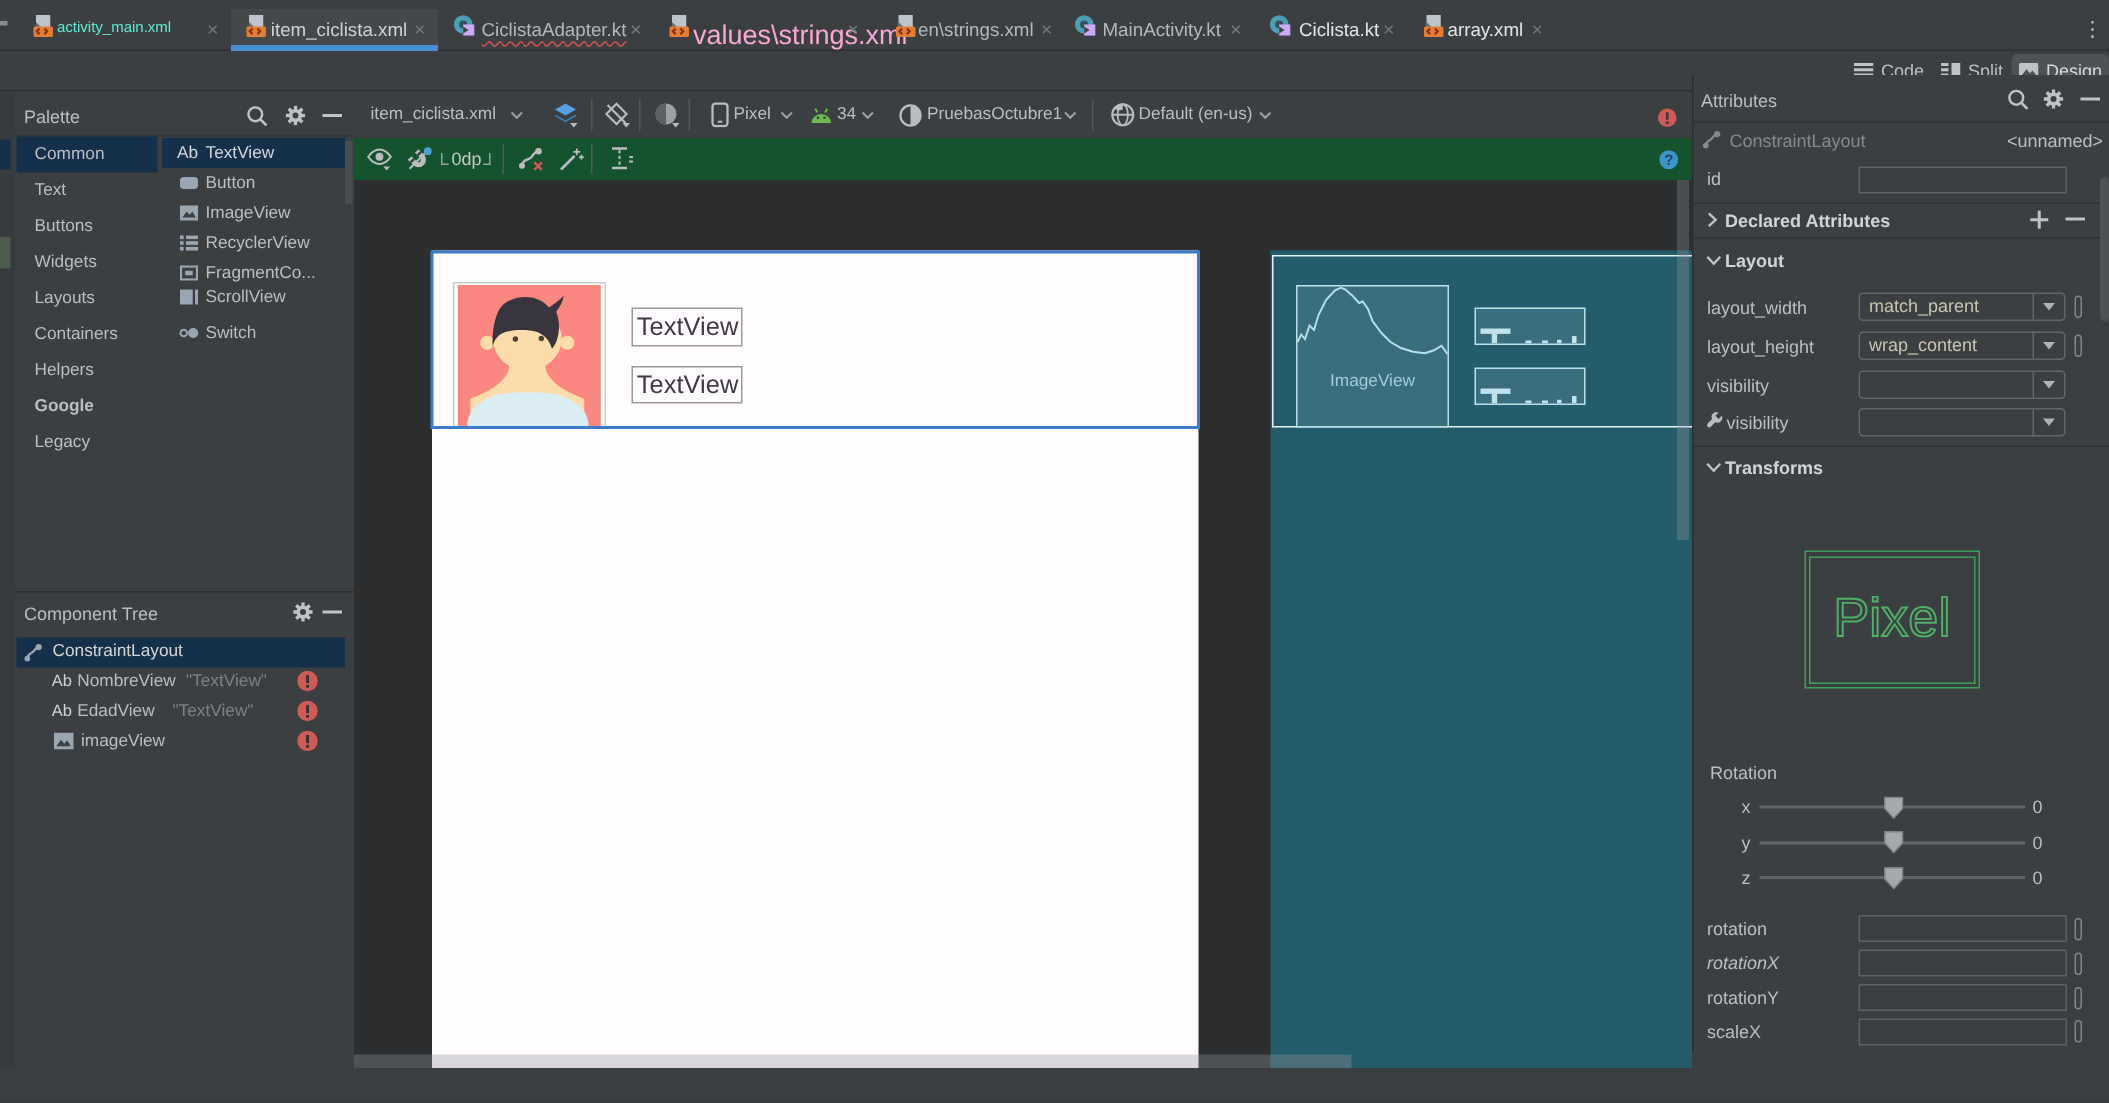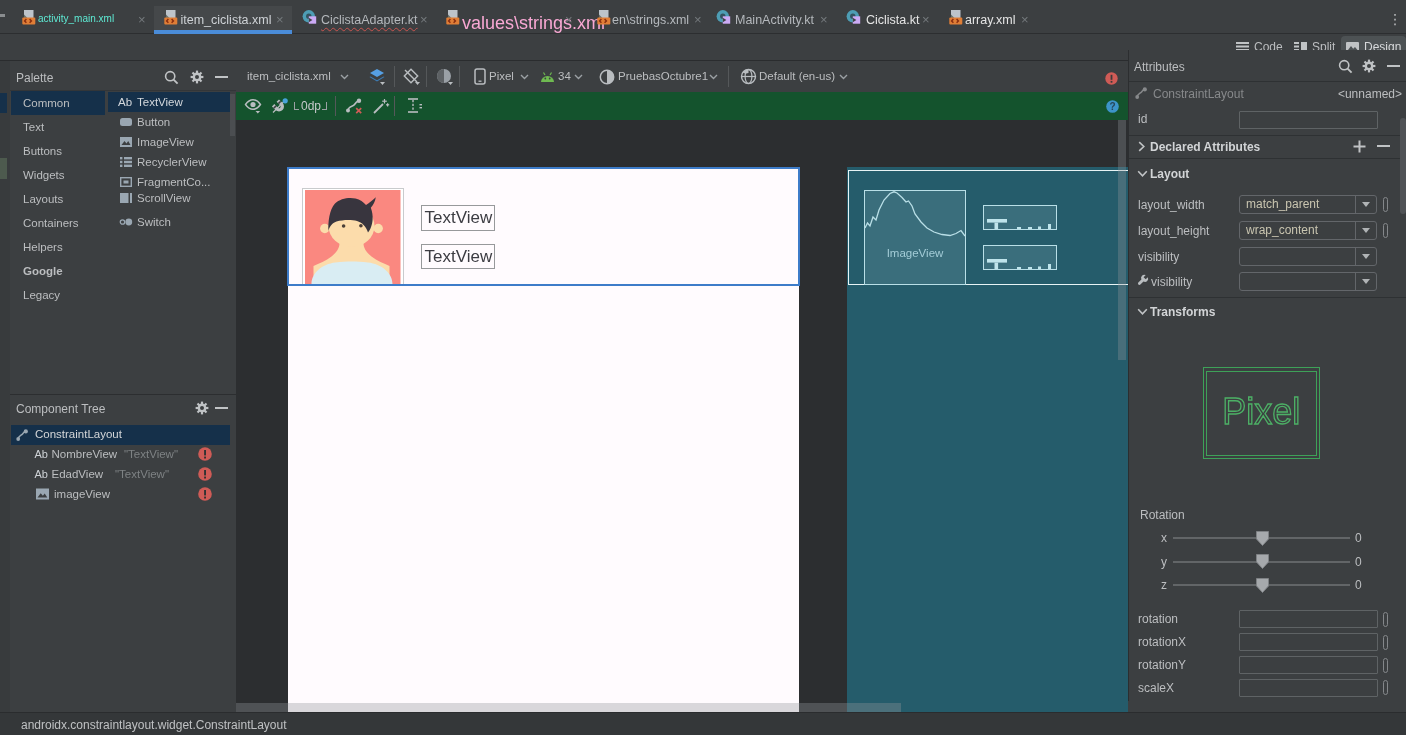--- a/index.html
+++ b/index.html
@@ -560,27 +560,24 @@
     <span class="alabel" style="left:226px;top:504.5px;">0</span>
     <span class="alabel" style="left:28px;top:528px;width:10px;text-align:right;">z</span>
     <div class="abs" style="left:44px;top:534px;width:177px;height:2px;background:#626567"></div>
     <svg class="abs" style="left:126.5px;top:527.5px" width="13" height="15">
         <path d="M0.5 0.5 H12.5 V8 L6.5 14.5 L0.5 8 Z" fill="#a6a9ac" stroke="#7e8184"></path>
       </svg>
     <span class="alabel" style="left:226px;top:528px;">0</span>
     <span class="alabel" style="left:9px;top:562px;">rotation</span>
     <div class="tinput" style="top:560px;"></div>
     <div class="pill" style="left:253.5px;top:561.5px;"></div>
-    <span class="alabel" style="left:9px;top:585px;">rotationX</span>
+    <span class="alabel" style="left:9px;top:585px;font-style:italic;">rotationX</span>
     <div class="tinput" style="top:583px;"></div>
     <div class="pill" style="left:253.5px;top:584.5px;"></div>
     <span class="alabel" style="left:9px;top:608px;">rotationY</span>
     <div class="tinput" style="top:606px;"></div>
     <div class="pill" style="left:253.5px;top:607.5px;"></div>
     <span class="alabel" style="left:9px;top:630.5px;">scaleX</span>
     <div class="tinput" style="top:628.5px;"></div>
     <div class="pill" style="left:253.5px;top:630px;"></div>
     <div class="abs" style="left:271px;top:68px;width:6px;height:96px;background:#505356;border-radius:3px;"></div>
   </div>
-  <div id="statusbar" class="abs">
-      <span>androidx.constraintlayout.widget.ConstraintLayout</span>
-    </div>
 </div>
 
 </body></html>

